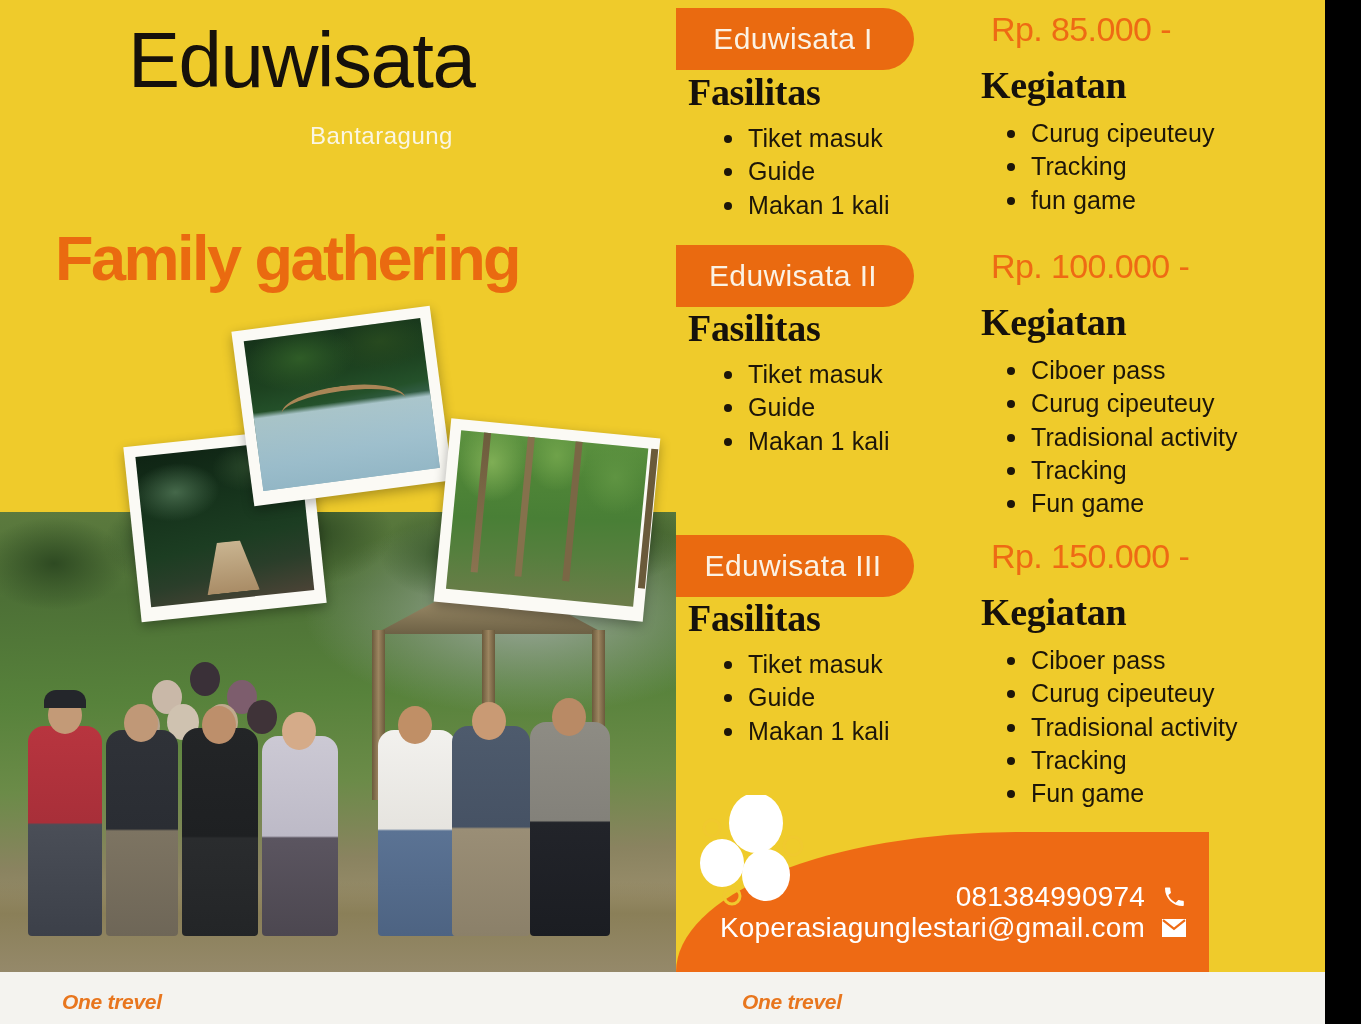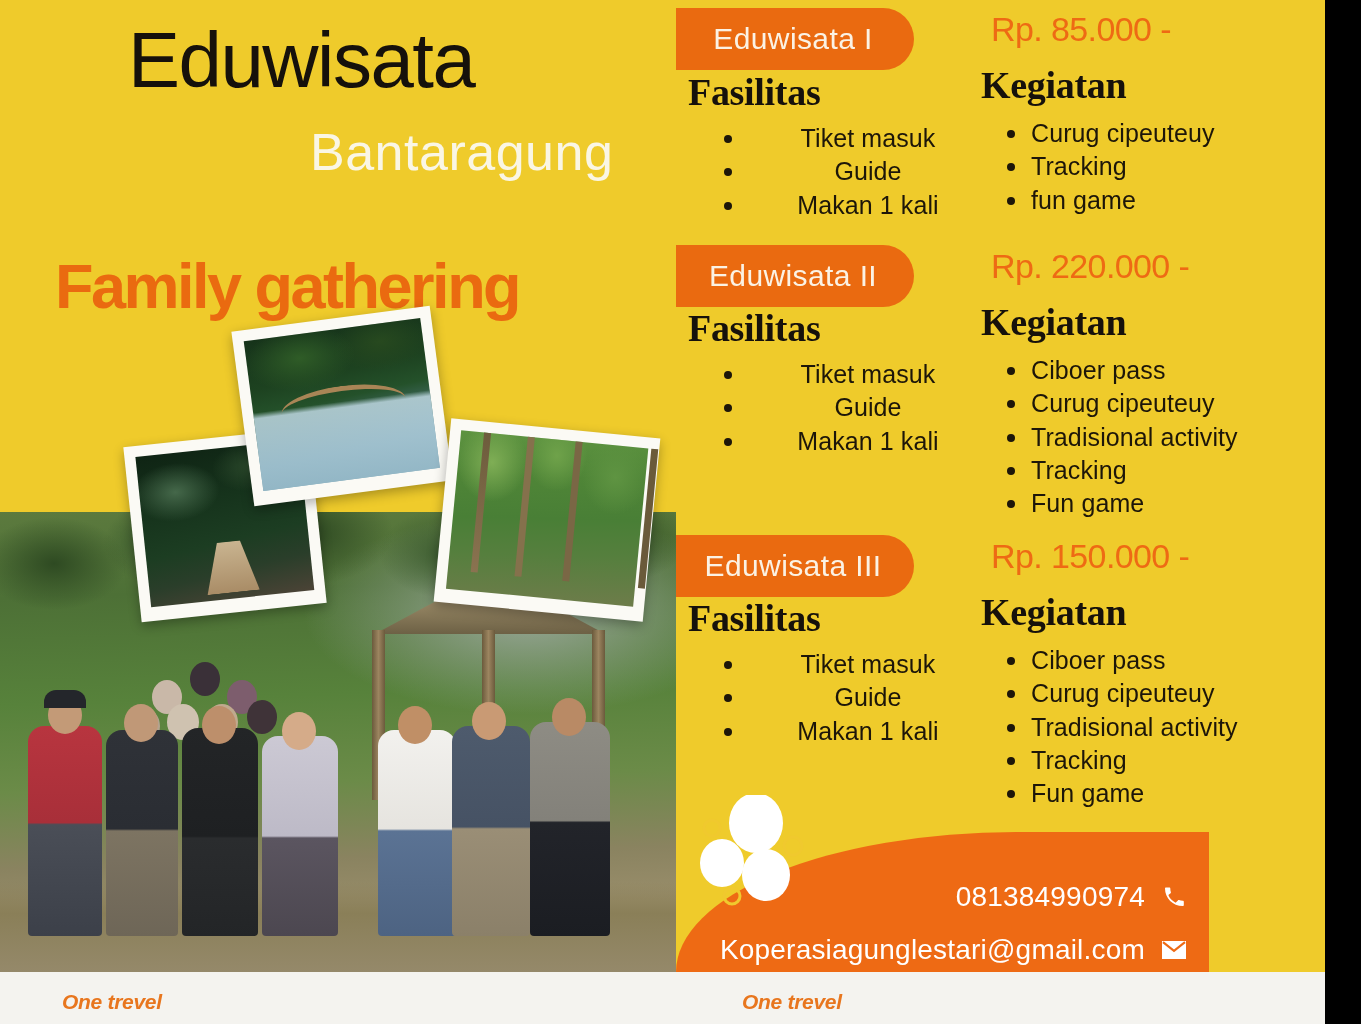--- a/index.html
+++ b/index.html
@@ -41,33 +41,32 @@
     left: 128px; top: 20px;
     font-size: 78px;
     font-weight: 400;
     letter-spacing: -1.5px;
     color: #16110b;
     line-height: 1.05;
   }
   .sub-title {
     position: absolute;
     left: 310px; top: 122px;
-    font-size: 52px;
+    font-size: 24px;
     font-weight: 400;
     color: #FAF6E4;
     letter-spacing: 0.5px;
   }
   .family-title {
     position: absolute;
     left: 55px; top: 222px;
     font-size: 63px;
     font-weight: 800;
     color: #EA6A10;
     letter-spacing: -2.5px;
-    margin-top: 28px;
   }
 
   
   #hero-photo {
     position: absolute;
     left: 0; top: 512px;
     width: 676px; height: 460px;
     overflow: hidden;
     background:
       radial-gradient(ellipse 60% 40% at 78% 22%, #9aa89a 0%, rgba(154,168,154,0) 55%),
@@ -237,21 +236,21 @@
     font-family: "Liberation Serif", serif;
     letter-spacing: -0.3px;
   }
   .col-fac .sec-head { margin-left: 0px; }
   .col-act .sec-head { text-align: left; margin-top: 14px; }
 
   ul.items {
     list-style: none;
     margin-top: 8px;
   }
-  .col-fac ul.items { margin-left: 34px; text-align: center; }
+  .col-fac ul.items { margin-left: 34px; }
   .col-act ul.items { margin-left: 24px; margin-top: 10px; }
 
   ul.items li {
     position: relative;
     font-size: 25px;
     color: #1d1609;
     line-height: 1.33;
     padding-left: 26px;
     letter-spacing: 0.1px;
   }
@@ -275,21 +274,21 @@
     background: #EE6A14;
     border-top-left-radius: 340px 140px;
   }
   .contact-row {
     position: absolute;
     right: 22px;
     display: flex; align-items: center; gap: 16px;
     color: #FFFFFF;
   }
   #contact-phone { top: 49px; }
-  #contact-email { top: 102px; align-items: center; }
+  #contact-email { top: 80px; align-items: center; }
   .contact-text { font-size: 28px; letter-spacing: 0.2px; }
   .contact-icon { width: 26px; height: 26px; display: inline-flex; align-items: center; justify-content: center; }
 
   
   #bottom-strip {
     position: absolute;
     left: 0; top: 972px;
     width: 1325px; height: 52px;
     background: #F4F3EF;
   }
@@ -399,21 +398,21 @@
       </div>
       <div class="col-fac">
         <div class="sec-head">Fasilitas</div>
         <ul class="items">
           <li>Tiket masuk</li>
           <li>Guide</li>
           <li>Makan 1 kali</li>
         </ul>
       </div>
       <div class="col-act">
-        <div class="price">Rp. 220.000 -</div>
+        <div class="price">Rp. 100.000 -</div>
         <div class="sec-head">Kegiatan</div>
         <ul class="items">
           <li>Ciboer pass</li>
           <li>Curug cipeuteuy</li>
           <li>Tradisional activity</li>
           <li>Tracking</li>
           <li>Fun game</li>
         </ul>
       </div>
     </div>

